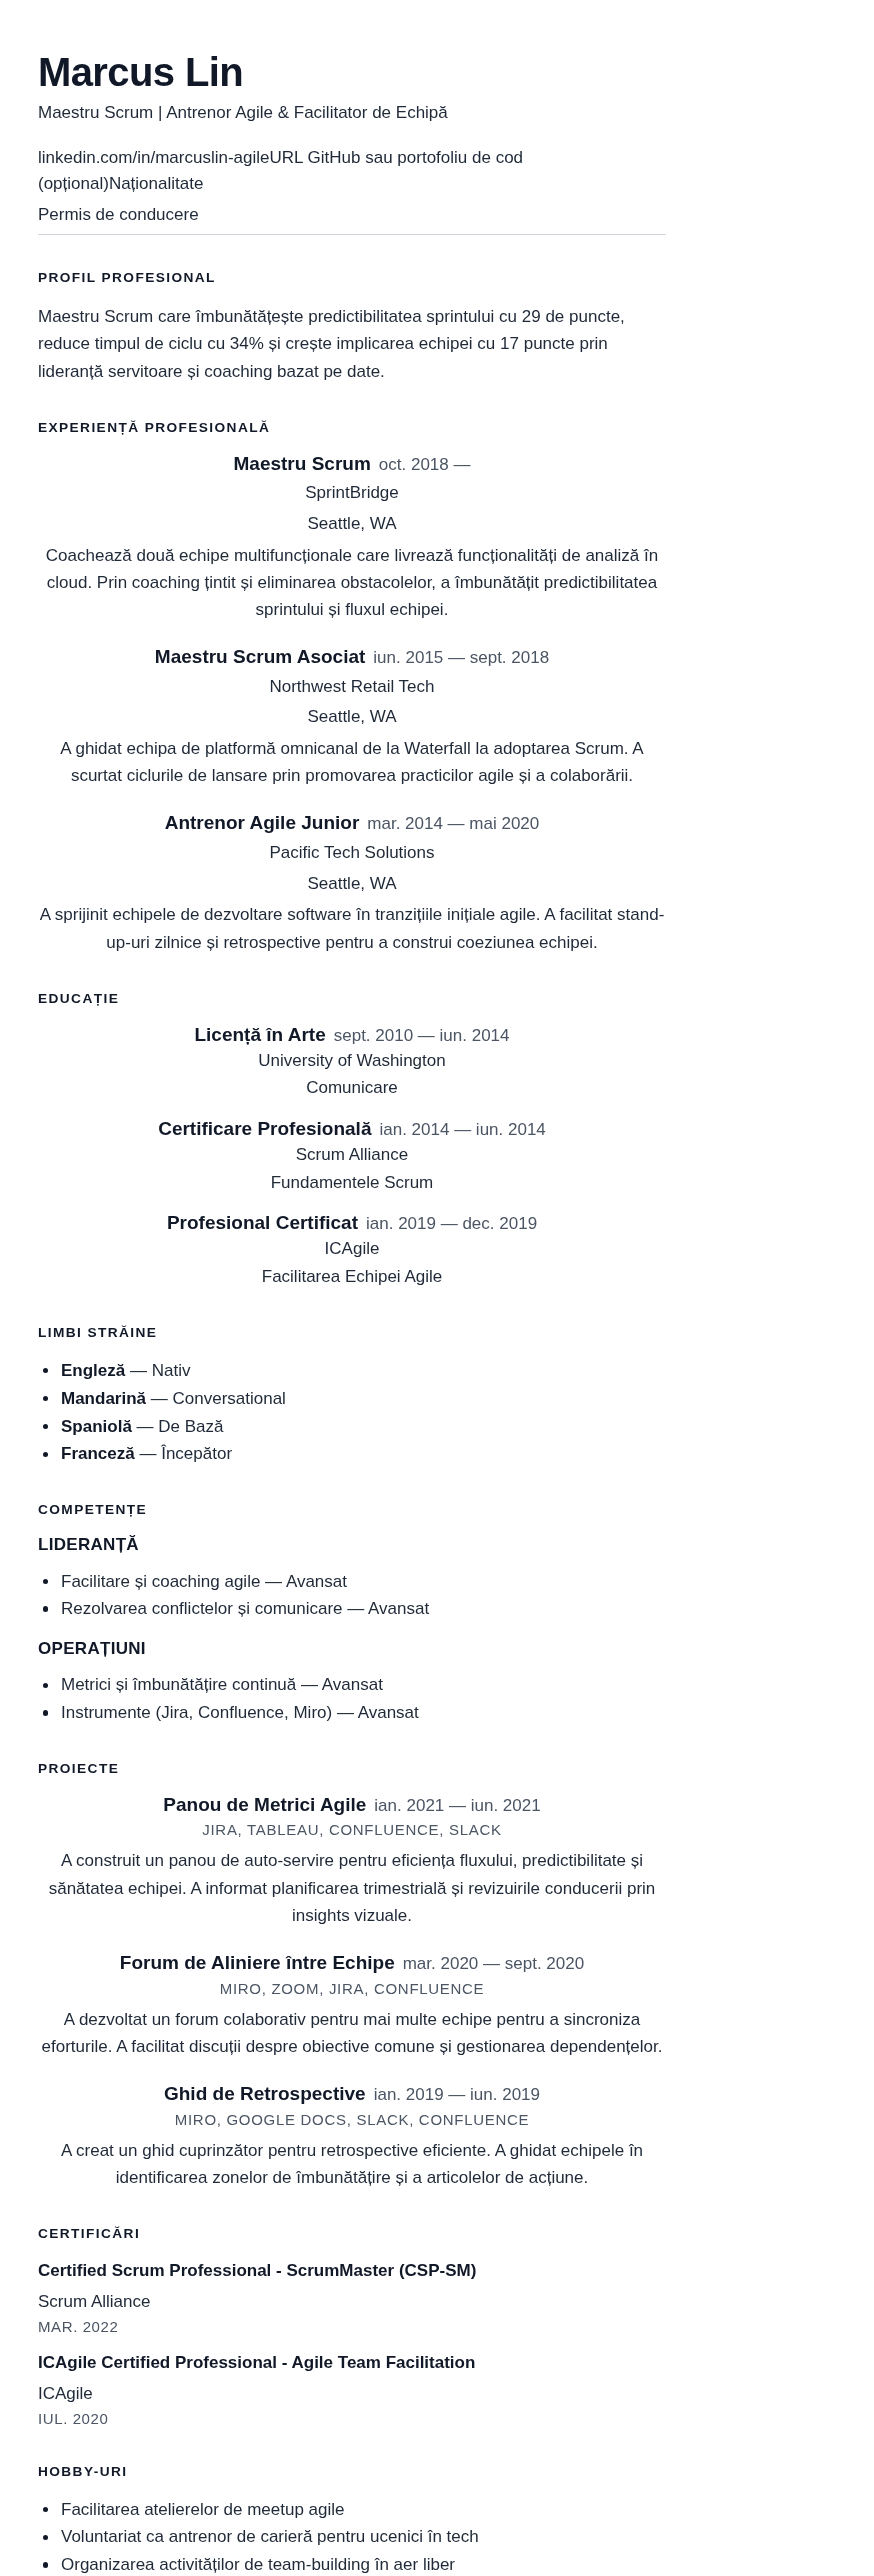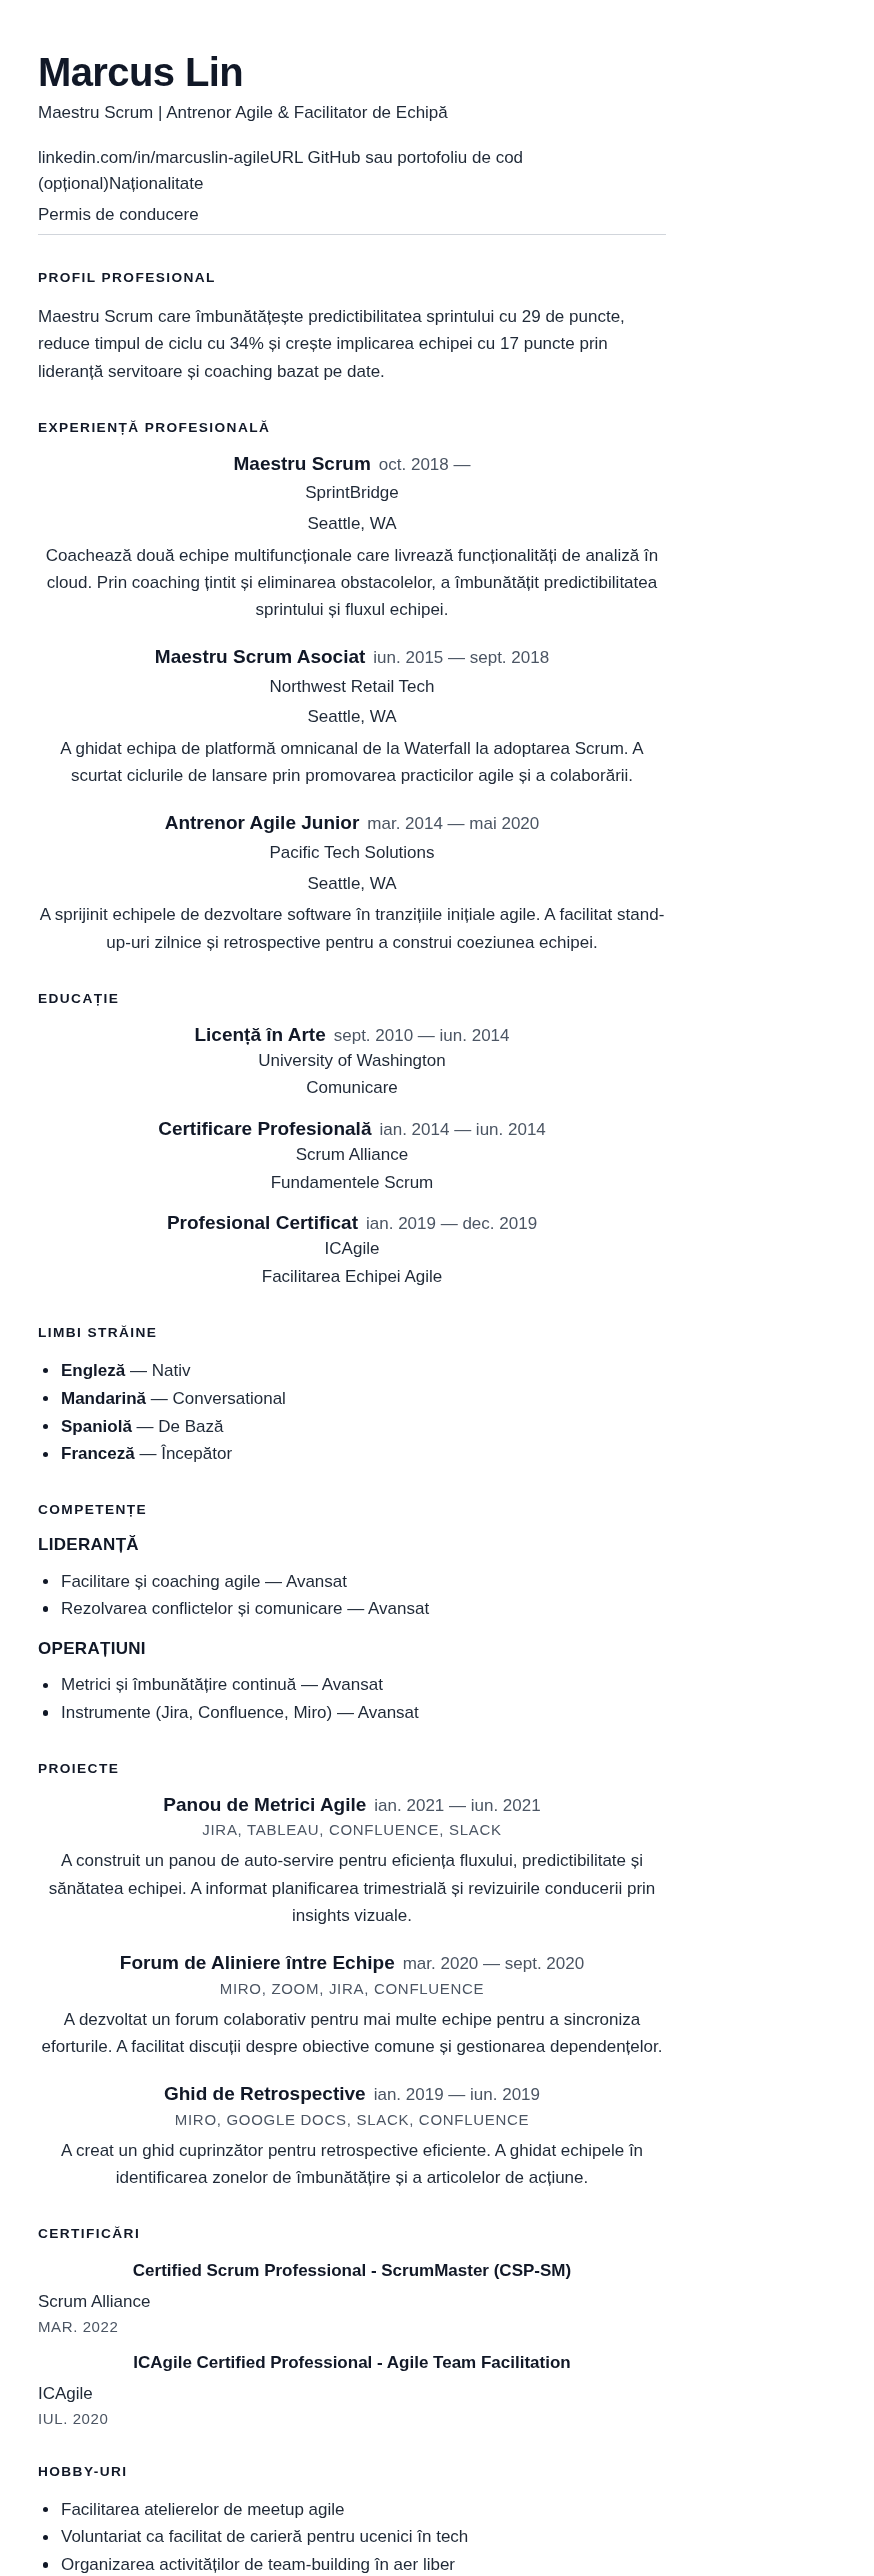--- a/index.html
+++ b/index.html
@@ -132,21 +132,20 @@
   }
   .bullet b{font-weight:700;color:var(--heading);}
   
   .cert{margin-bottom:13.7px;}
   .cert-title{
     font-size:17px;
     font-weight:700;
     color:var(--heading);
     margin:0 0 5.7px 0;
     line-height:1.45;
-    text-align:center;
   }
   .cert-issuer{
     font-size:17px;
     line-height:1.5;
     margin:0 0 1.1px 0;
   }
   .cert-date{
     font-size:15px;
     letter-spacing:0.6px;
     color:var(--muted);
@@ -308,19 +307,19 @@
       <div class="cert-title">ICAgile Certified Professional - Agile Team Facilitation</div>
       <div class="cert-issuer">ICAgile</div>
       <div class="cert-date">IUL. 2020</div>
     </div>
   </section>
 
   <section class="section">
     <h2 class="section-heading">HOBBY-URI</h2>
     <ul class="bullet-list">
       <li class="bullet">Facilitarea atelierelor de meetup agile</li>
-      <li class="bullet">Voluntariat ca facilitat de carieră pentru ucenici în tech</li>
+      <li class="bullet">Voluntariat ca antrenor de carieră pentru ucenici în tech</li>
       <li class="bullet">Organizarea activităților de team-building în aer liber</li>
     </ul>
   </section>
 
 </div>
 
 
 </body></html>

